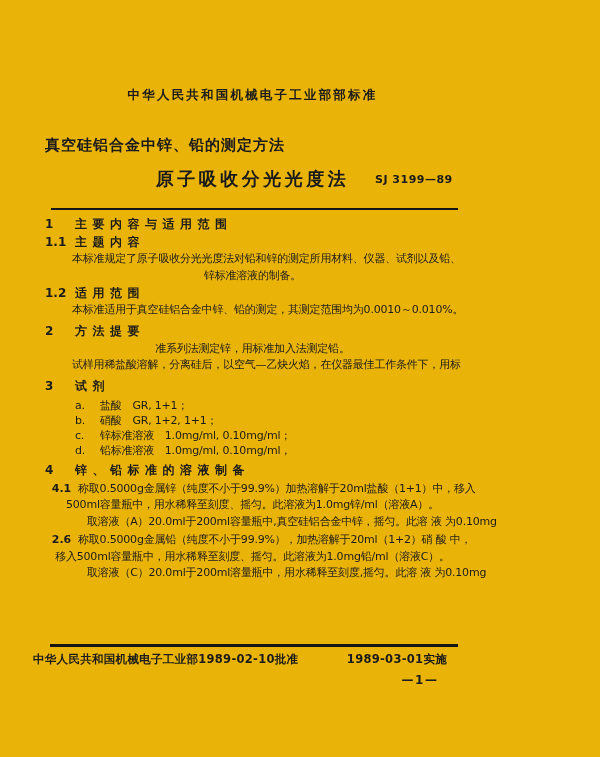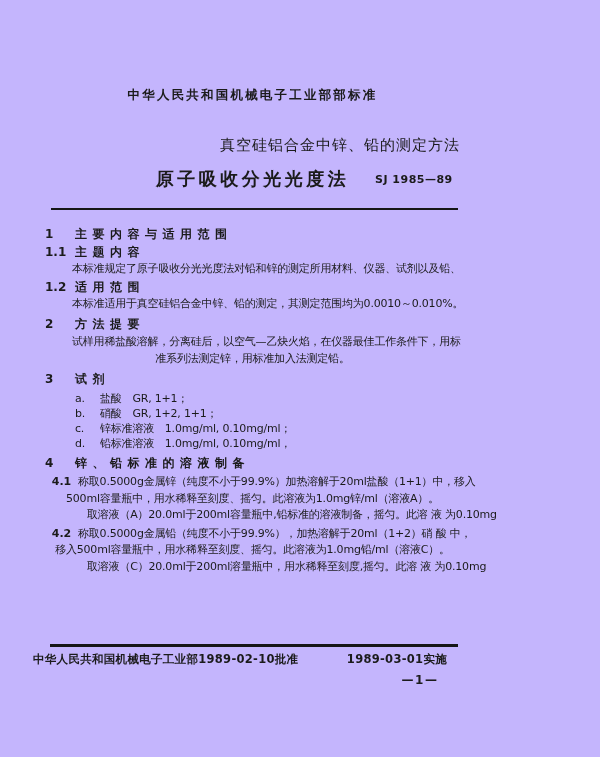--- a/index.html
+++ b/index.html
@@ -1,31 +1,31 @@
 <!DOCTYPE html>
 <html><head>
 <meta charset="utf-8">
 <style>
   html,body{margin:0;padding:0;}
   body{
     width:600px;height:757px;background:#ffffff;
     font-family:"DejaVu Sans","Liberation Sans",sans-serif;
     color:#1b1b1b;
   }
-  .page{position:relative;width:600px;height:757px;background:#c4b5fd;overflow:hidden;}
+  .page{position:relative;width:600px;height:757px;background:#eab308;overflow:hidden;}
   .content{position:absolute;left:45px;top:88px;width:415px;}
   .line{white-space:nowrap;}
   .org{font-size:12.5px;font-weight:bold;letter-spacing:2.2px;text-align:center;line-height:14px;}
-  .title{font-size:15px;font-weight:normal;letter-spacing:1px;text-align:right;margin-top:33px;line-height:20px;}
+  .title{font-size:15px;font-weight:bold;letter-spacing:1px;text-align:left;margin-top:33px;line-height:20px;}
   .subtitle-row{position:relative;margin-top:14px;height:20px;}
   .subtitle{font-size:18px;font-weight:bold;letter-spacing:3.5px;text-align:center;line-height:20px;}
   .stdno{position:absolute;left:330px;top:4px;font-size:11px;font-weight:bold;letter-spacing:.5px;line-height:14px;white-space:nowrap;}
   .rule{background:#161616;}
   .rule-top{height:2px;width:407px;margin:19px 0 0 6px;}
-  .docbody{margin-top:16px;font-size:11px;letter-spacing:-.2px;}
+  .docbody{margin-top:6px;font-size:11px;letter-spacing:-.2px;}
   .h1,.h2{font-size:12px;font-weight:bold;line-height:17px;letter-spacing:0;}
   .h1{margin:4px 0 1px;}
   .h2{margin:1px 0 0;}
   .htext{letter-spacing:5.5px;}
   .hnum{display:inline-block;min-width:30px;font-weight:bold;letter-spacing:0;}
   .p{line-height:16.5px;text-align:center;}
   .indent{text-indent:27px;}
   .indent2{text-indent:42px;}
   .pnum .hnum{min-width:33px;}
   .mt2{margin-top:2px;}
@@ -42,45 +42,46 @@
 <body>
 
 <div class="page">
   <div class="content">
 
     <div class="org line">中华人民共和国机械电子工业部部标准</div>
     <div class="title line">真空硅铝合金中锌、铅的测定方法</div>
 
     <div class="subtitle-row">
       <div class="subtitle line">原子吸收分光光度法</div>
-      <div class="stdno">SJ 1985—89</div>
+      <div class="stdno">SJ 3199—89</div>
     </div>
 
     <div class="rule rule-top"></div>
 
     <div class="docbody">
 
       <div class="h1 line">
         <span class="hnum">1</span><span class="htext">主要内容与适用范围</span>
       </div>
       <div class="h2 line">
         <span class="hnum">1.1</span><span class="htext">主题内容</span>
       </div>
       <div class="p indent line">本标准规定了原子吸收分光光度法对铅和锌的测定所用材料、仪器、试剂以及铅、</div>
+      <div class="p line">锌标准溶液的制备。</div>
 
       <div class="h2 line">
         <span class="hnum">1.2</span><span class="htext">适用范围</span>
       </div>
       <div class="p indent line">本标准适用于真空硅铝合金中锌、铅的测定，其测定范围均为0.0010～0.010%。</div>
 
       <div class="h1 line">
         <span class="hnum">2</span><span class="htext">方法提要</span>
       </div>
+      <div class="p line">准系列法测定锌，用标准加入法测定铅。</div>
       <div class="p indent line">试样用稀盐酸溶解，分离硅后，以空气—乙炔火焰，在仪器最佳工作条件下，用标</div>
-      <div class="p line">准系列法测定锌，用标准加入法测定铅。</div>
 
       <div class="h1 line">
         <span class="hnum">3</span><span class="htext">试剂</span>
       </div>
       <div class="li-group">
         <div class="li line">
           <span class="limark">a.</span><span>盐酸　GR, 1+1；</span>
         </div>
         <div class="li line">
           <span class="limark">b.</span><span>硝酸　GR, 1+2, 1+1；</span>
@@ -93,24 +94,24 @@
         </div>
       </div>
 
       <div class="h1 line">
         <span class="hnum">4</span><span class="htext">锌、铅标准的溶液制备</span>
       </div>
       <div class="p pnum mt2 line">
         <span class="hnum">4.1</span><span>称取0.5000g金属锌（纯度不小于99.9%）加热溶解于20ml盐酸（1+1）中，移入</span>
       </div>
       <div class="p line">500ml容量瓶中，用水稀释至刻度、摇匀。此溶液为1.0mg锌/ml（溶液A）。</div>
-      <div class="p indent2 line">取溶液（A）20.0ml于200ml容量瓶中,铅标准的溶液制备，摇匀。此溶 液 为0.10mg</div>
+      <div class="p indent2 line">取溶液（A）20.0ml于200ml容量瓶中,真空硅铝合金中锌，摇匀。此溶 液 为0.10mg</div>
 
       <div class="p pnum mt2 line">
-        <span class="hnum">4.2</span><span>称取0.5000g金属铅（纯度不小于99.9%），加热溶解于20ml（1+2）硝 酸 中，</span>
+        <span class="hnum">2.6</span><span>称取0.5000g金属铅（纯度不小于99.9%），加热溶解于20ml（1+2）硝 酸 中，</span>
       </div>
       <div class="p line">移入500ml容量瓶中，用水稀释至刻度、摇匀。此溶液为1.0mg铅/ml（溶液C）。</div>
       <div class="p indent2 line">取溶液（C）20.0ml于200ml溶量瓶中，用水稀释至刻度,摇匀。此溶 液 为0.10mg</div>
 
 
     </div>
   </div>
 
   <div class="rule rule-bottom"></div>
   <div class="footer-row">

